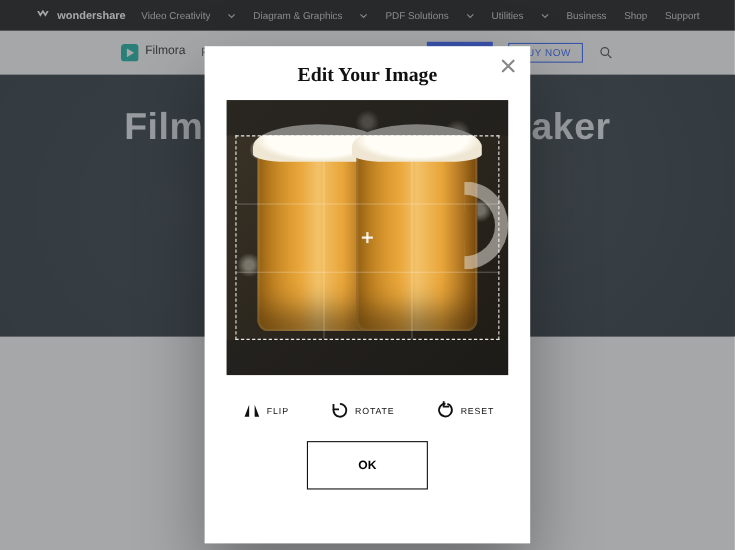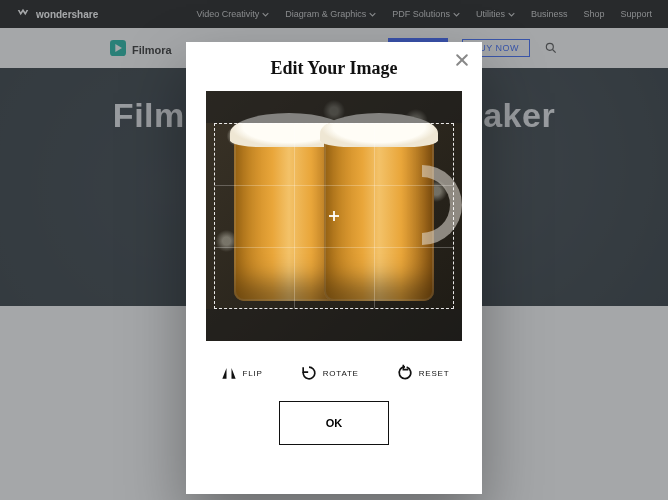--- a/index.html
+++ b/index.html
@@ -9,44 +9,44 @@
     overflow: hidden;
     position: relative;
     background: #fff;
   }
   
   .topbar {
     position: absolute; top: 0; left: 0; right: 0;
     height: 28px;
     background: #1c1c1c;
     display: flex; align-items: center;
-    padding: 0 16px;
+    padding: 0 32px;
     color: #ccc;
     font-size: 9px;
     text-align: right;
   }
   .topbar .brand { display: flex; align-items: center; gap: 6px; font-weight: 600; color:#fff; font-size:10px;}
   .topbar .brand-logo { width: 14px; height: 14px; }
   .topbar .spacer { flex: 1; }
   .topbar .nav { display: flex; align-items: center; gap: 16px; }
-  .topbar .nav-item { display: flex; align-items: center; gap: 3px; cursor: pointer; }
+  .topbar .nav-item { display: flex; align-items: center; gap: 16px; cursor: pointer; }
   .topbar .chev { width: 7px; height: 7px; }
 
   
   .secondbar {
     position: absolute; top: 28px; left: 0; right: 0;
     height: 40px;
     background: #fff;
     display: flex; align-items: center;
     padding: 0 110px 0 110px;
     gap: 14px;
     font-size: 11px;
     color: #333;
   }
-  .secondbar .product { display:flex; align-items:flex-end; gap:6px; font-weight:700; }
+  .secondbar .product { display:flex; align-items:flex-start; gap:6px; font-weight:400; }
   .secondbar .product-logo { width:16px; height:16px; }
   .secondbar .sec-link { color:#666; }
   .secondbar .sec-flex { flex:1; }
   .secondbar .blue-btn {
     background:#3b63ff; color:#fff; width:60px; height:20px;
   }
   .secondbar .buynow {
     border:1px solid #3c6bff; color:#3c6bff;
     padding:3px 10px; font-size:9px; letter-spacing:.5px;
   }

